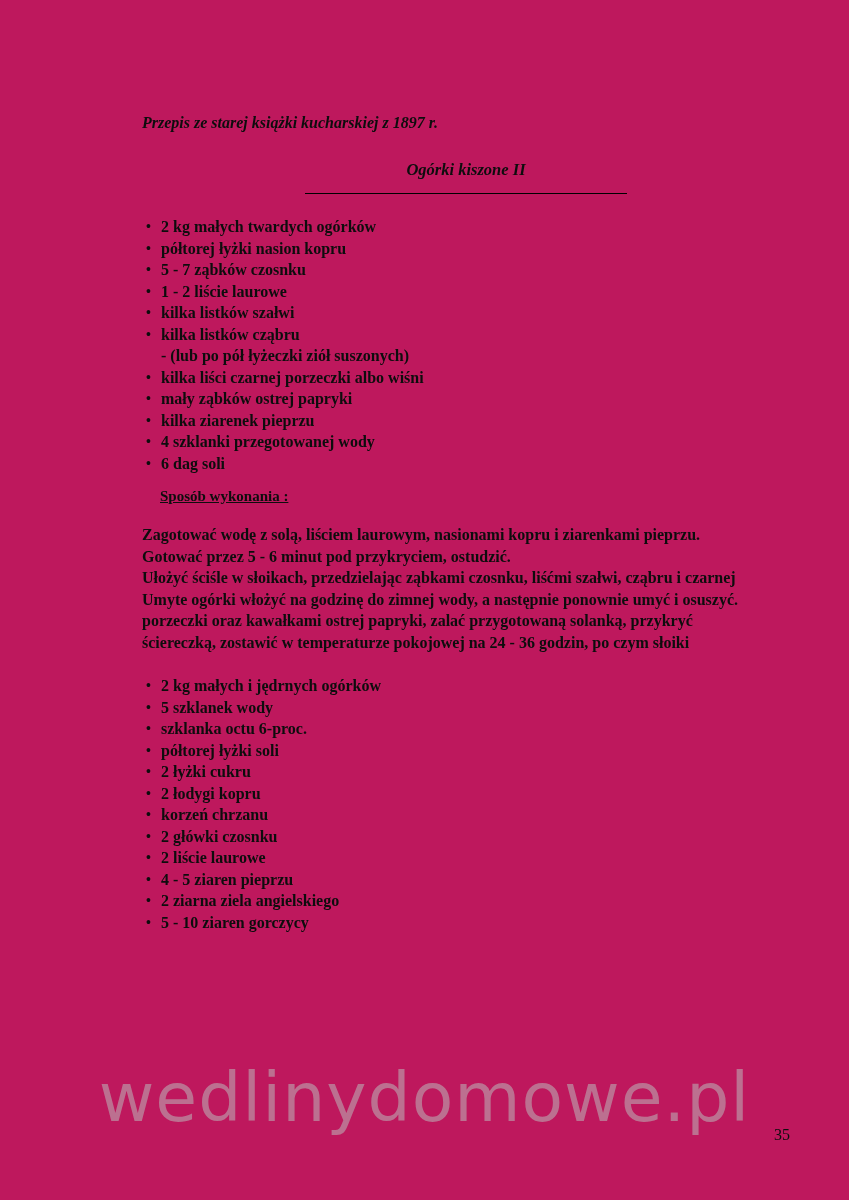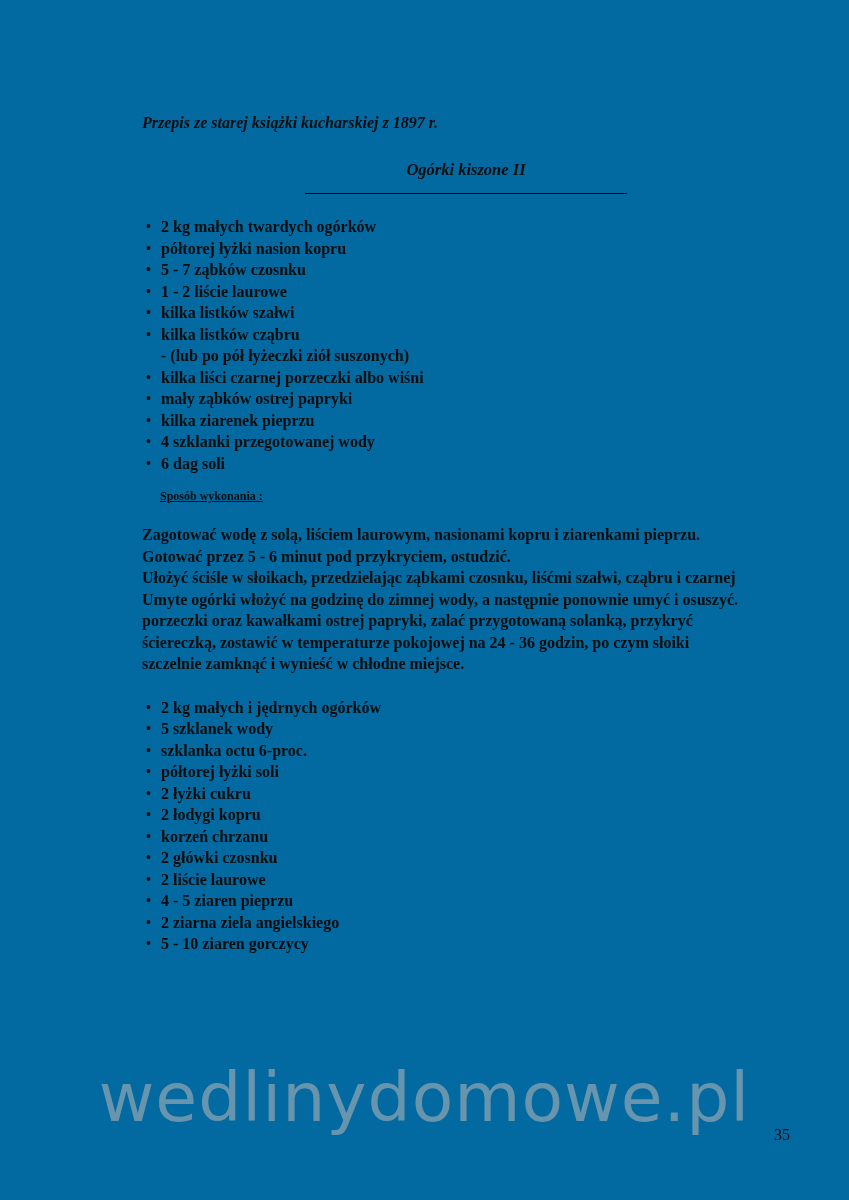--- a/index.html
+++ b/index.html
@@ -1,21 +1,21 @@
 <!DOCTYPE html>
 <html><head>
 <meta charset="utf-8">
 <style>
   html, body { margin: 0; padding: 0; background: #e8e8e8; }
   .page {
     position: relative;
     width: 849px;
     height: 1200px;
     margin: 0 auto;
-    background: #0369a1;
+    background: #be185d;
     overflow: hidden;
     font-family: "Liberation Serif", serif;
     color: #0d0d0d;
   }
   .content {
     position: absolute;
     top: 112px;
     left: 142px;
     right: 59px;
   }
@@ -57,21 +57,21 @@
   .bullet {
     width: 15px;
     flex: 0 0 15px;
     font-size: 14px;
   }
   .ing-body { flex: 1; }
   .ing-note { display: block; }
   .ing-note:empty { display: none; }
   .method-heading {
     margin: 12px 0 0 18px;
-    font-size: 12px;
+    font-size: 15px;
     font-weight: bold;
     text-decoration: underline;
     line-height: 21px;
   }
   .method {
     margin-top: 17px;
   }
   .method-line {
     font-size: 16px;
     font-weight: bold;
@@ -183,21 +183,20 @@
         <div class="method-line">Gotować przez 5 - 6 minut pod przykryciem, ostudzić.</div>
 
         <div class="method-line">Ułożyć ściśle w słoikach, przedzielając ząbkami czosnku, liśćmi szałwi, cząbru i czarnej</div>
 
         <div class="method-line">Umyte ogórki włożyć na godzinę do zimnej wody, a następnie ponownie umyć i osuszyć.</div>
 
         <div class="method-line">porzeczki oraz kawałkami ostrej papryki, zalać przygotowaną solanką, przykryć</div>
 
         <div class="method-line">ściereczką, zostawić w temperaturze pokojowej na 24 - 36 godzin, po czym słoiki</div>
 
-        <div class="method-line">szczelnie zamknąć i wynieść w chłodne miejsce.</div>
       </div>
 
 
     <ul class="ingredients">
 
         <li>
           <span class="bullet">•</span>
           <span class="ing-body"><span class="ing-text">2 kg małych i jędrnych ogórków</span></span>
         </li>
 

